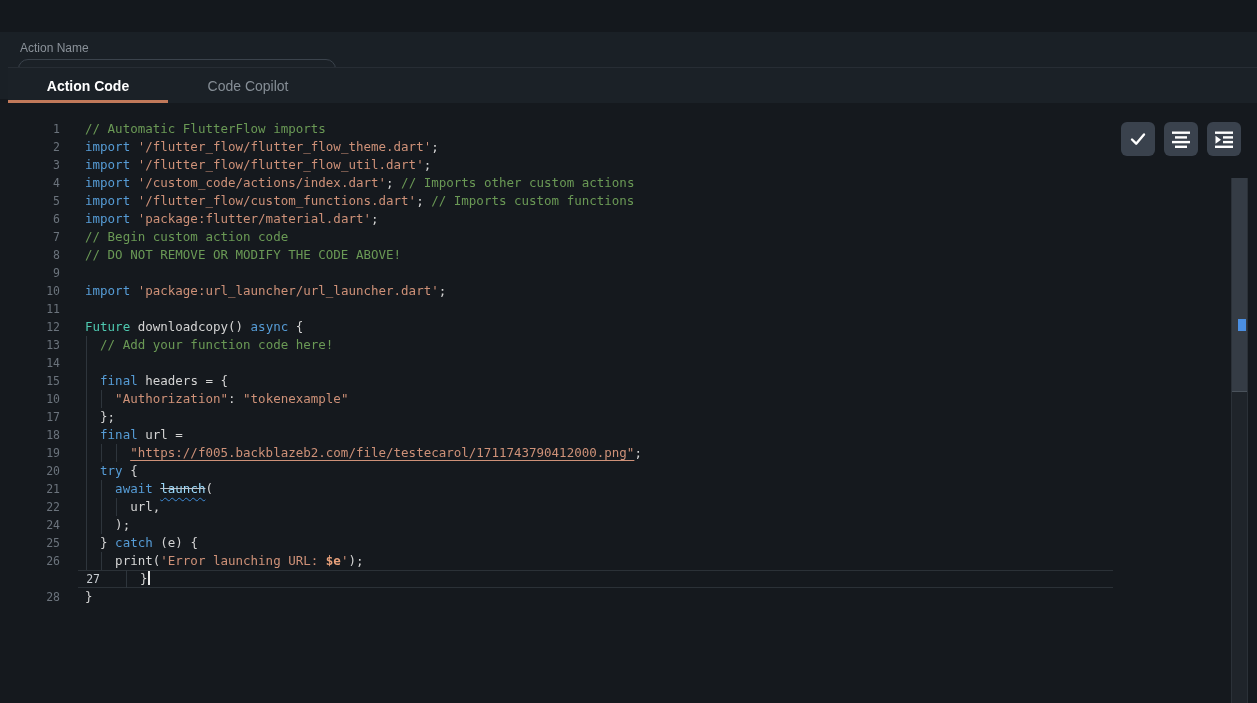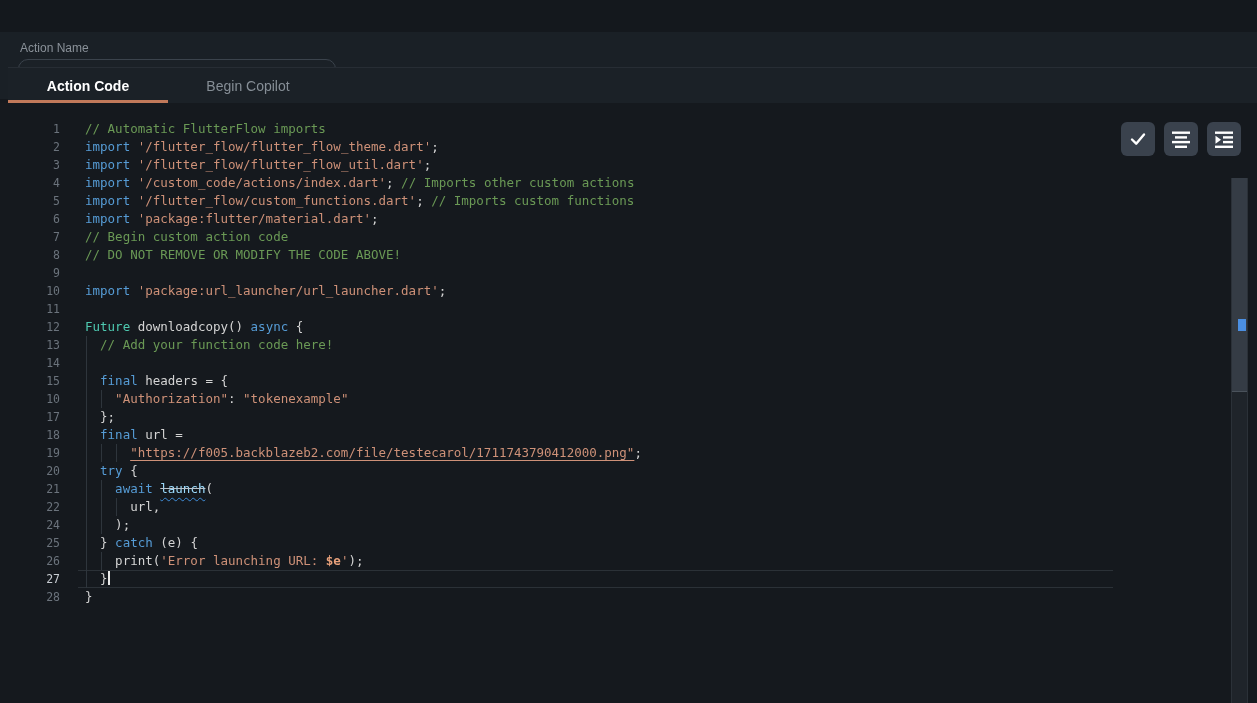--- a/index.html
+++ b/index.html
@@ -24,21 +24,21 @@
                        background:var(--accent,#c1795a); }
 
   
   .editor { position:absolute; left:0; top:103px; width:100%; height:600px;
             background:var(--editor-bg,#15191e); }
   .codepane { position:absolute; left:0; top:0; width:1231px; height:100%; padding-top:17px;
               font-family:"DejaVu Sans Mono","Liberation Mono",monospace; font-size:12.5px; }
   .code-line { display:flex; height:18px; line-height:18px; position:relative; }
   .ln { width:60px; flex:none; text-align:right; color:#6b737c; font-size:11.5px;
         line-height:18px; user-select:none; }
-  .code-line.active .ln { color:#c8cdd2; }
+  .code-line.active .ln { color:#c8cdd2;margin-left:40px; }
   .ct { flex:1; position:relative; padding-left:25px; white-space:pre; color:var(--tk-p,#d4d4d4); }
   .guide { position:absolute; top:0; height:100%; width:1px; background:#2e353c; }
   .activeline-border { position:absolute; left:78px; width:1035px; top:0; height:18px;
                        border-top:1px solid #2b3137; border-bottom:1px solid #2b3137; pointer-events:none; }
   .caret { display:inline-block; width:1.5px; height:14px; background:#e8e8e8;
            vertical-align:-2px; margin-left:0.5px; }
 
   
   .tk-k  { color:var(--tk-k,#569cd6); }
   .tk-t  { color:var(--tk-t,#4ec9b0); }
@@ -71,21 +71,21 @@
 <div class="header">
   <div class="field-label">Action Name</div>
   <input class="name-input" type="text" value="downloadcopy" style="">
 </div>
 
 <div class="tabbar">
   <div class="tab active">
     <span>Action Code</span>
   </div>
   <div class="tab">
-    <span>Begin Copilot</span>
+    <span>Code Copilot</span>
   </div>
 </div>
 
 <div class="editor">
   <div class="codepane" id="codepane">
       <div class="code-line">
         <span class="ln">1</span>
         <span class="ct"><span class="tk-c">// Automatic FlutterFlow imports</span></span>
       </div>
       <div class="code-line">

